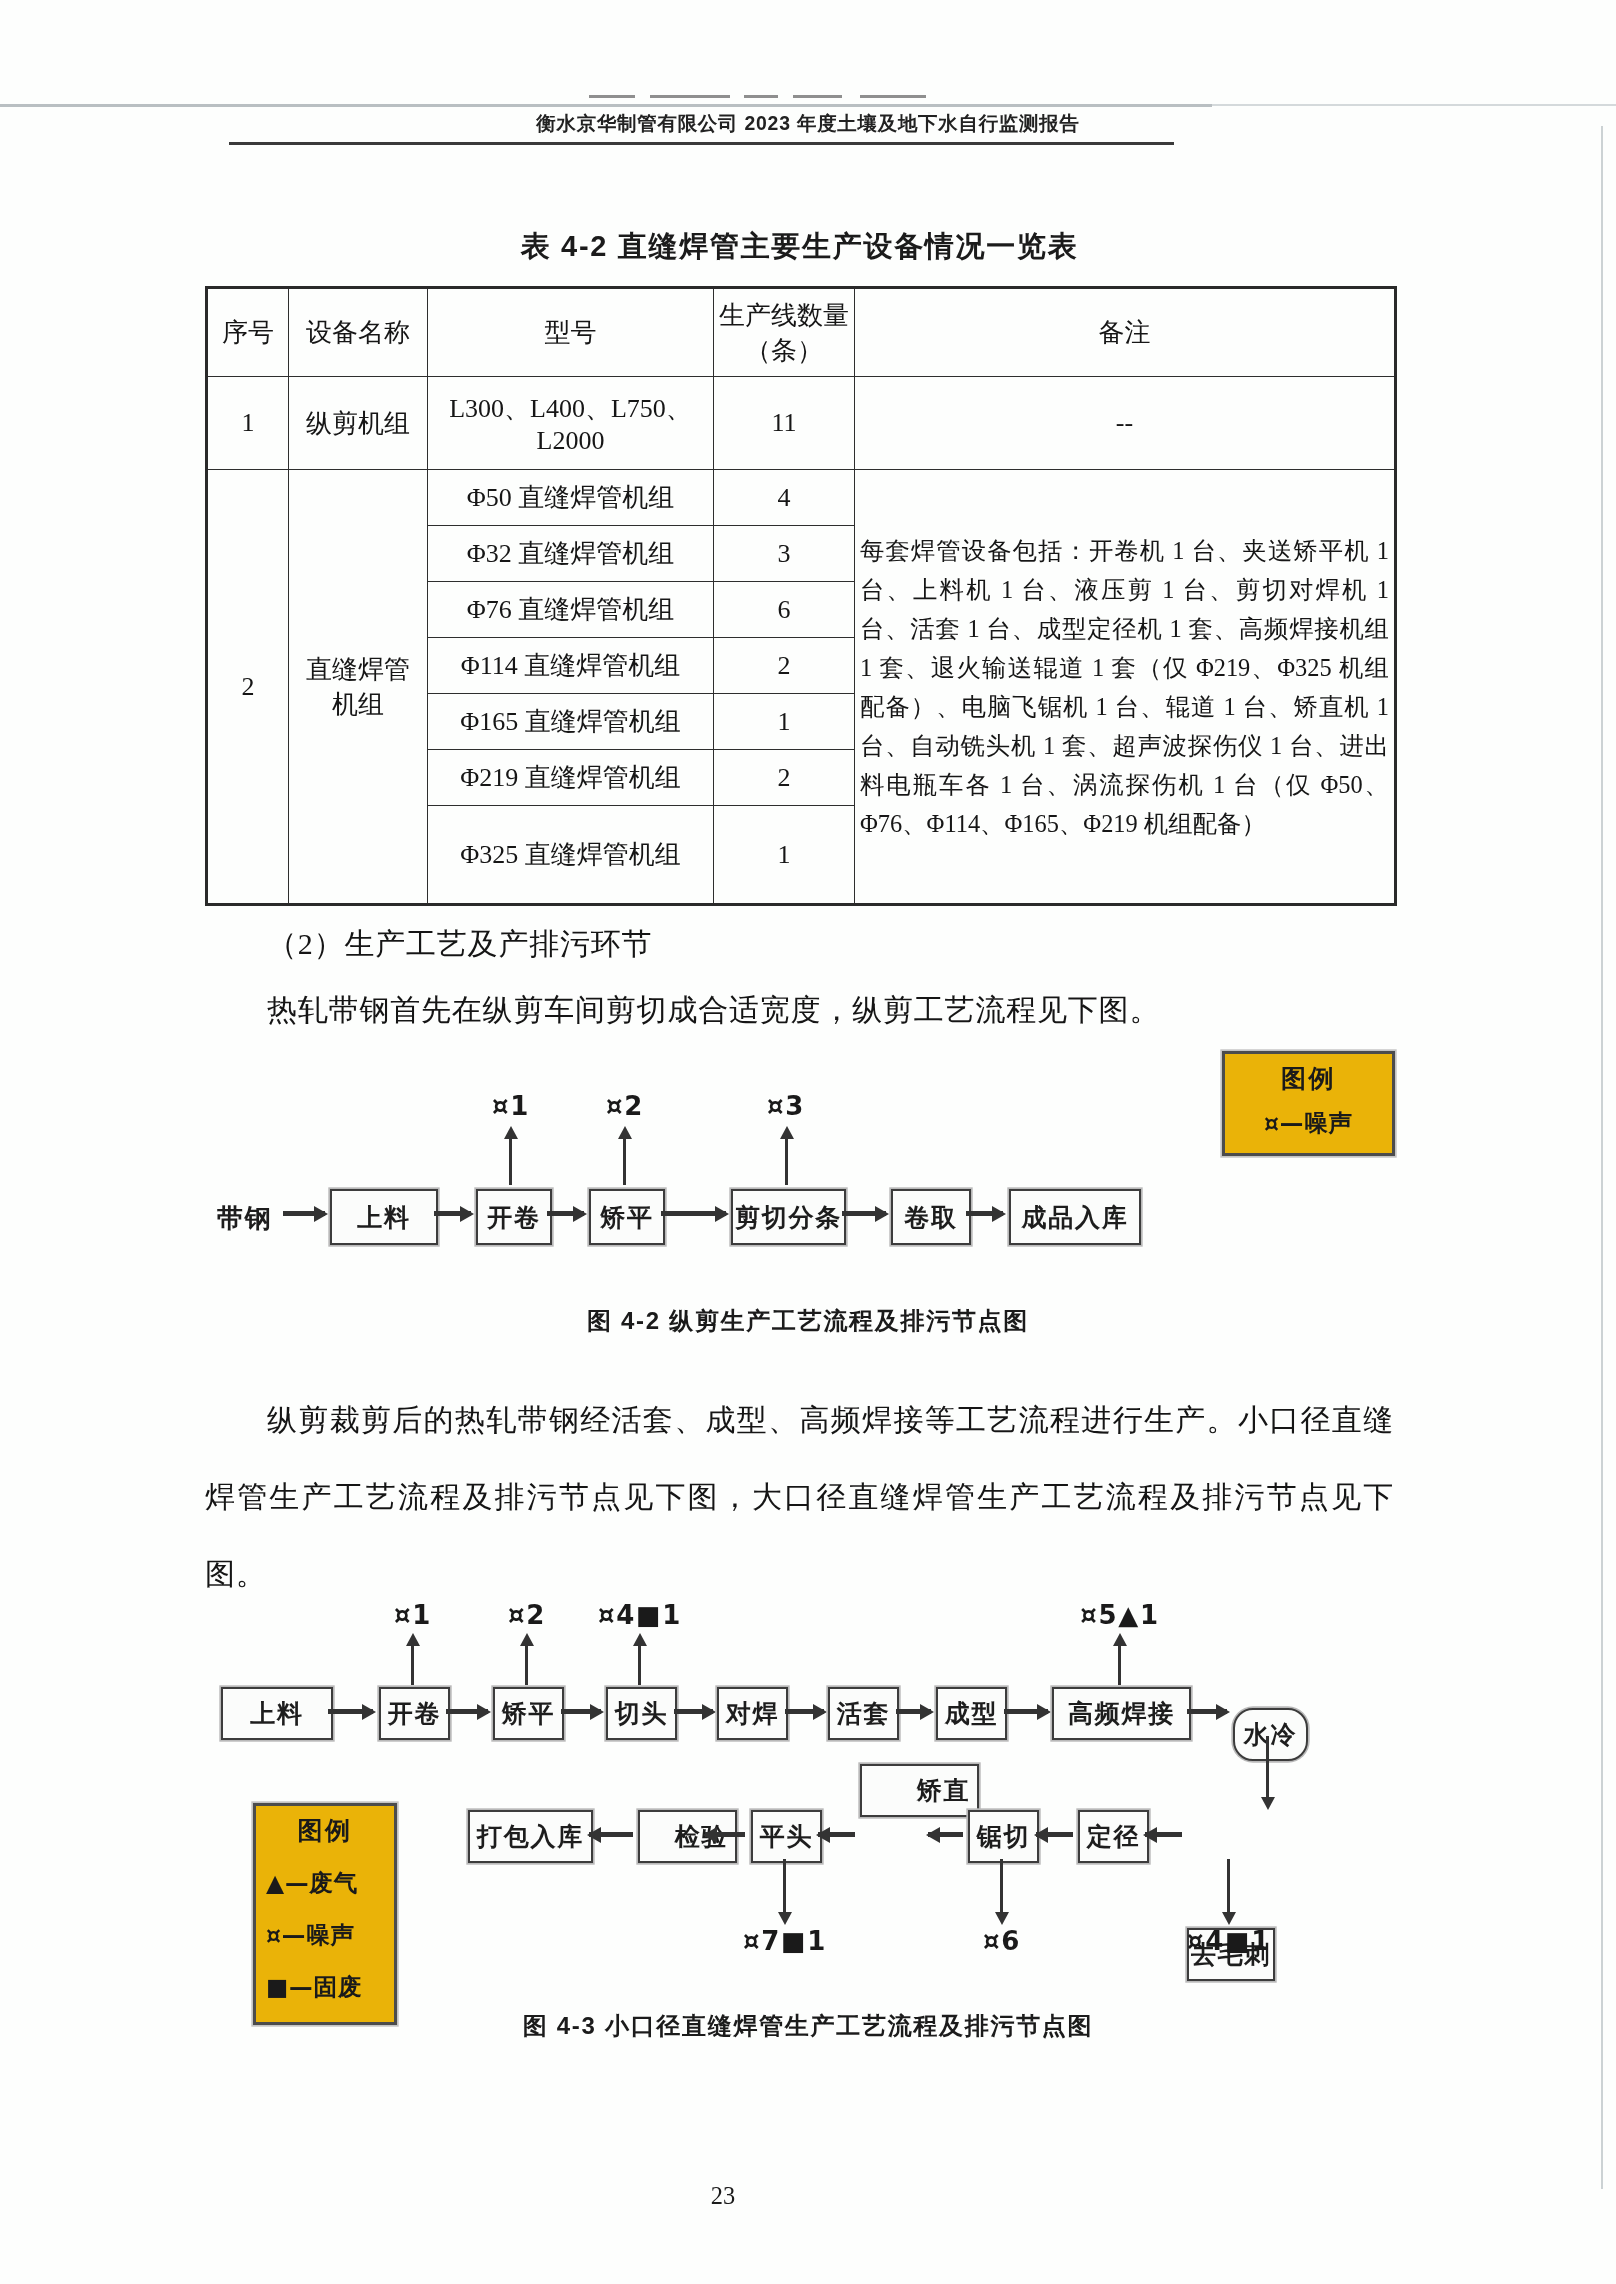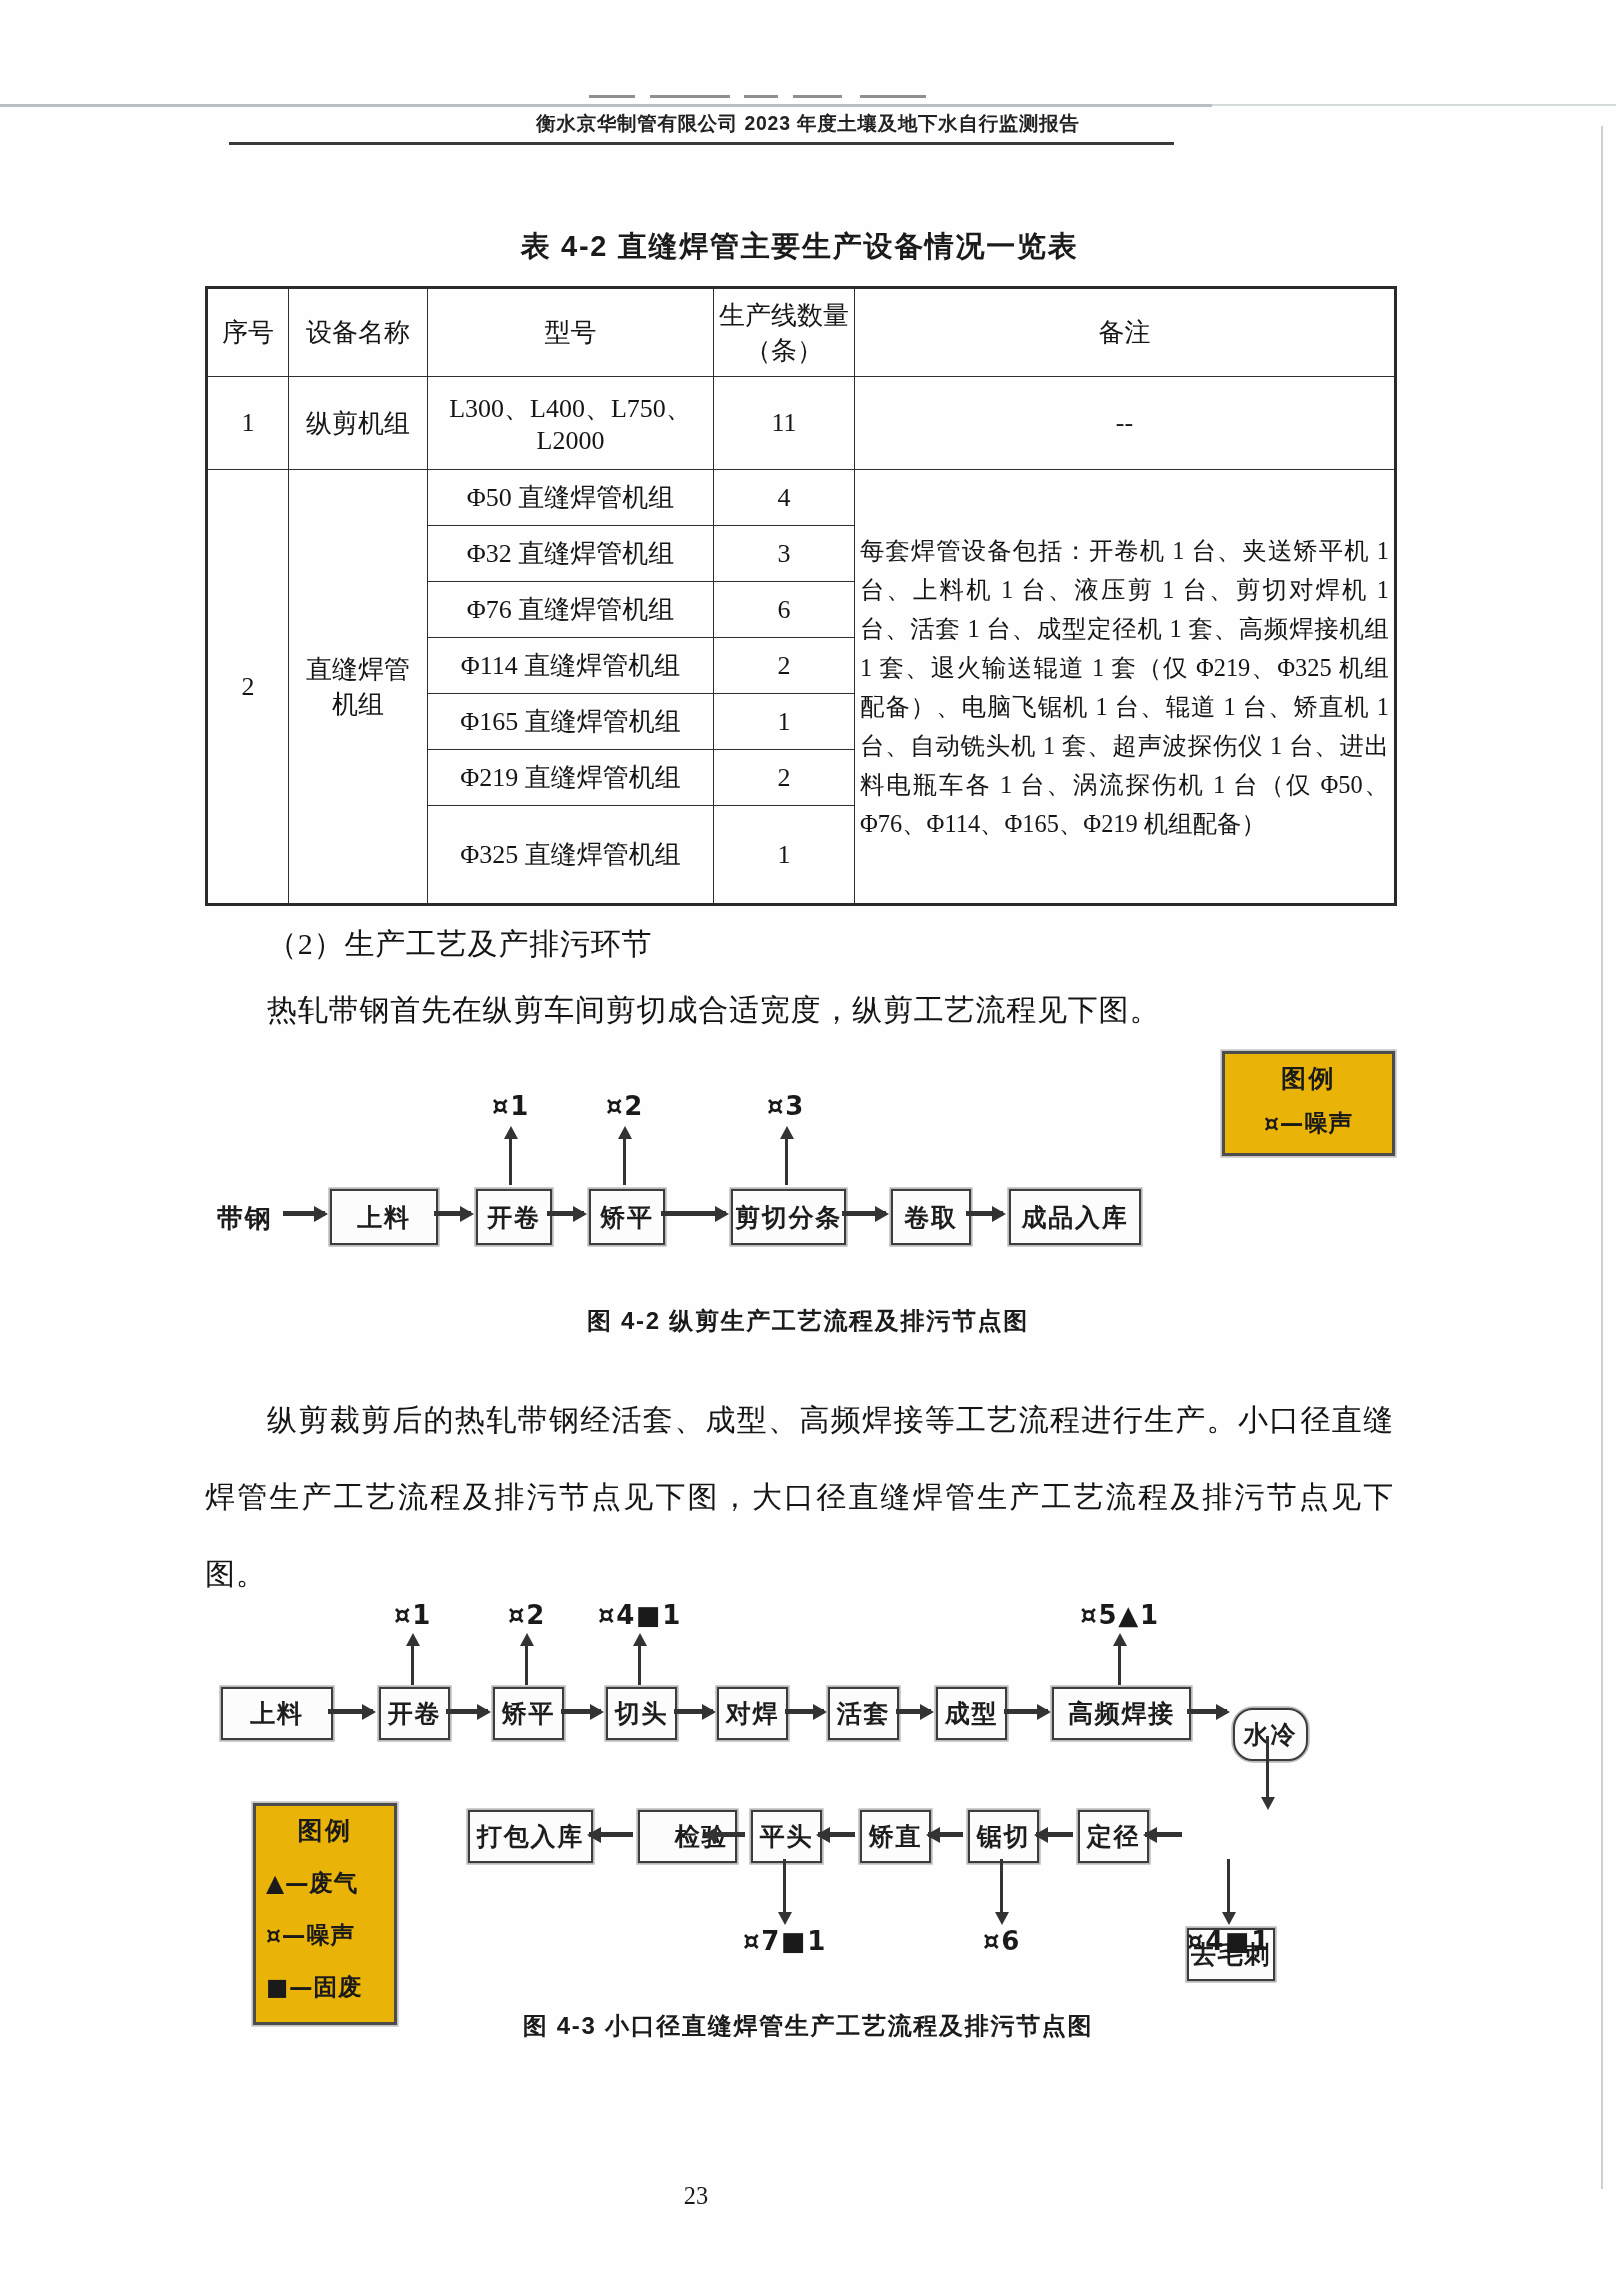--- a/index.html
+++ b/index.html
@@ -79,21 +79,21 @@
   .legend .lg-title { text-align:center; font-weight:700; font-size:25px; letter-spacing:2.5px; margin-top:8.4px; }
   .legend .lg-item { font-weight:700; font-size:23.6px; letter-spacing:0.8px; }
   .legend1 .lg-item { text-align:center; margin-top:11.8px; }
   .legend2 .lg-item { padding-left:10px; margin-top:20px; }
 
   .fig-caption {
     position:absolute; left:0; width:1616px; text-align:center;
     font-size:24px; font-weight:700; letter-spacing:1.7px;
     font-family:"Liberation Sans","DejaVu Sans",sans-serif;
   }
-  .page-number { position:absolute; left:0; top:2182px; width:1392px; text-align:center; font-size:24.4px; }
+  .page-number { position:absolute; left:0; top:2182px; width:1392px; text-align:center; font-size:24.4px;padding-left:27px; }
 </style>
 </head>
 <body>
 
 <div id="page">
 
   <div class="artifact" style="left:589px;width:46px;"></div>
   <div class="artifact" style="left:650px;width:80px;"></div>
   <div class="artifact" style="left:744px;width:34px;"></div>
   <div class="artifact" style="left:793px;width:49px;"></div>
@@ -230,21 +230,21 @@
     <div class="fb" style="left:1233px;top:1708px;width:71px;height:49px;border-radius:20px;">水冷</div>
 
     <div class="ad" style="left:1266px;top:1736px;height:62px;"></div>
 
     <div class="fb" style="left:468px;top:1810px;width:121px;height:49px;">打包入库</div>
     <div class="al" style="left:589px;top:1832px;width:44px;"></div>
     <div class="fb" style="left:638px;top:1810px;width:67px;height:49px;padding-left:28px;">检验</div>
     <div class="al" style="left:705px;top:1832px;width:40px;"></div>
     <div class="fb" style="left:751px;top:1810px;width:67px;height:49px;">平头</div>
     <div class="al" style="left:818px;top:1832px;width:37px;"></div>
-    <div class="fb" style="left:860px;top:1810px;width:67px;height:49px;">矫直</div>
+    <div class="fb" style="left:860px;top:1764px;width:67px;height:49px;padding-left:48px;">矫直</div>
     <div class="al" style="left:928px;top:1832px;width:35px;"></div>
     <div class="fb" style="left:968px;top:1810px;width:67px;height:49px;">锯切</div>
     <div class="al" style="left:1036px;top:1832px;width:37px;"></div>
     <div class="fb" style="left:1078px;top:1810px;width:67px;height:49px;">定径</div>
     <div class="al" style="left:1145px;top:1832px;width:37px;"></div>
     <div class="fb" style="left:1187px;top:1916px;width:84px;height:49px;margin-top:12px;">去毛刺</div>
 
     <div class="ad" style="left:783px;top:1859px;height:54px;"></div>
     <div class="ad" style="left:1000px;top:1859px;height:54px;"></div>
     <div class="ad" style="left:1227px;top:1859px;height:54px;"></div>

